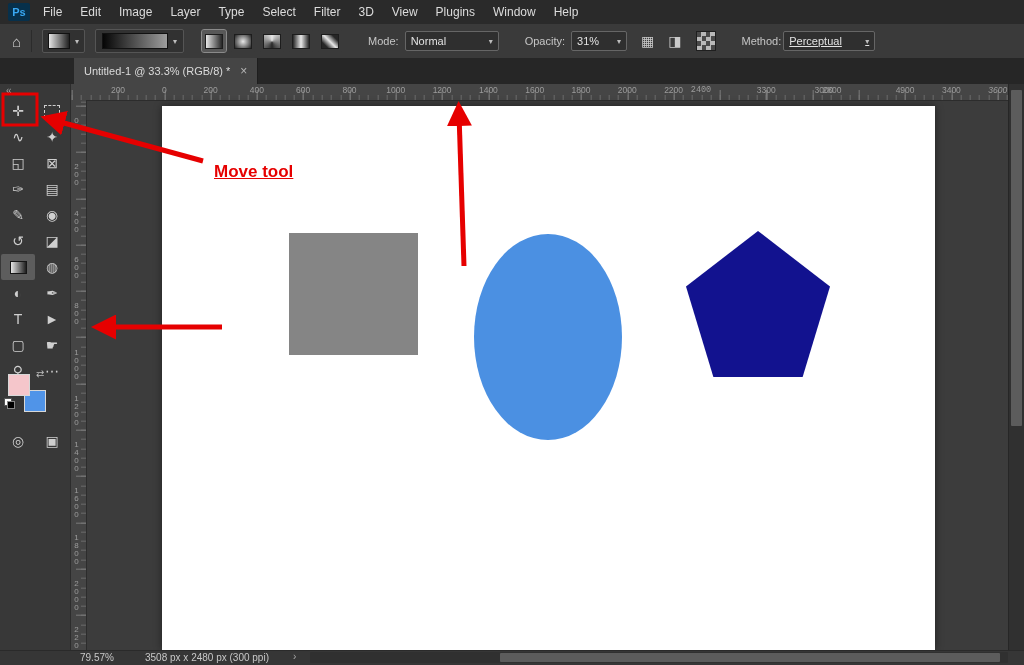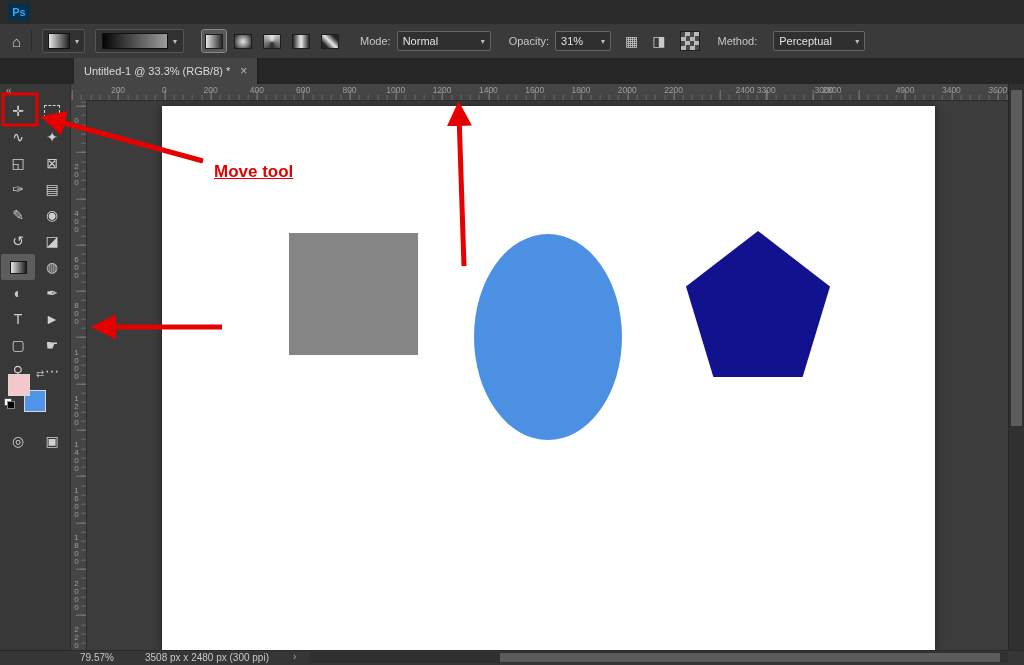--- a/index.html
+++ b/index.html
@@ -30,21 +30,21 @@
   .grad-strip{width:64px;height:14px;background:linear-gradient(90deg,#050505,#9d9d9d);border:1px solid #111;}
   .grad-types{display:flex;align-items:center;margin-left:18px;gap:5px;}
   .gt{width:24px;height:22px;display:flex;align-items:center;justify-content:center;border-radius:2px;background:#3a3a3a;}
   .gt.selected{background:#585858;outline:1px solid #8a8a8a;}
   .gt span{width:16px;height:13px;border:1px solid #1d1d1d;}
   .gt-linear{background:linear-gradient(90deg,#e8e8e8,#262626);}
   .gt-radial{background:radial-gradient(circle,#e8e8e8,#262626);}
   .gt-angle{background:conic-gradient(#e8e8e8,#262626,#e8e8e8);}
   .gt-reflected{background:linear-gradient(90deg,#262626,#e8e8e8,#262626);}
   .gt-diamond{background:linear-gradient(45deg,#262626 20%,#e8e8e8 50%,#262626 80%);}
-  .ob-label{margin-left:18px;color:#c6c6c6;}
+  .ob-label{margin-left:26px;color:#c6c6c6;}
   .icon-btn{margin-left:14px;font-size:14px;color:#c9c9c9;}
   .checker{width:18px;height:18px;margin-left:14px;border:1px solid #1f1f1f;
            background:repeating-conic-gradient(#b9b9b9 0 25%,#4a4a4a 0 50%) 0 0/9px 9px;}
 
   
   .tabbar{position:absolute;left:0;top:58px;width:1024px;height:26px;background:#262626;}
   .doc-tab{position:absolute;left:74px;top:0;height:26px;background:#454545;display:flex;align-items:center;
            padding:0 10px;font-size:11px;color:#dadada;border-right:1px solid #1e1e1e;}
   .tab-close{margin-left:10px;color:#b5b5b5;font-size:12px;}
 
@@ -106,20 +106,34 @@
   .anno-label{position:absolute;left:214px;top:162px;z-index:51;font-size:17px;font-weight:bold;
               text-decoration:underline;pointer-events:none;}
 </style>
 </head>
 <body>
 
 <div class="app">
 
   <div class="menubar">
     <div class="ps-logo">Ps</div>
+    <div class="menu-items">
+        <span class="menu-item">File</span>
+        <span class="menu-item">Edit</span>
+        <span class="menu-item">Image</span>
+        <span class="menu-item">Layer</span>
+        <span class="menu-item">Type</span>
+        <span class="menu-item">Select</span>
+        <span class="menu-item">Filter</span>
+        <span class="menu-item">3D</span>
+        <span class="menu-item">View</span>
+        <span class="menu-item">Plugins</span>
+        <span class="menu-item">Window</span>
+        <span class="menu-item">Help</span>
+      </div>
   </div>
 
   <div class="optionsbar">
     <span class="home-icon">⌂</span>
     <span class="sep"></span>
     <div class="preset">
       <span class="mini-grad"></span>
       <span class="chev">▾</span>
     </div>
     <div class="grad-picker">
@@ -150,21 +164,21 @@
     </span>
     <span class="ob-label">Opacity:</span>
     <span class="dd" style="width:44px;margin-left:6px;">
       <span>31%</span>
       <span class="chev">▾</span>
     </span>
     <span class="icon-btn">▦</span>
     <span class="icon-btn">◨</span>
     <span class="checker"></span>
     <span class="ob-label">Method:</span>
-    <span class="dd" style="width:80px;margin-left:16px;">
+    <span class="dd" style="width:80px;margin-left:2px;text-decoration:underline;">
       <span>Perceptual</span>
       <span class="chev">▾</span>
     </span>
   </div>
 
   <div class="tabbar">
     <div class="doc-tab">
       <span>Untitled-1 @ 33.3% (RGB/8) *</span>
       <span class="tab-close">×</span>
     </div>
@@ -181,21 +195,21 @@
       <span class="rh-label" style="left: 186.9px;">400</span>
       <span class="rh-label" style="left: 233.2px;">600</span>
       <span class="rh-label" style="left: 279.5px;">800</span>
       <span class="rh-label" style="left: 325.8px;">1000</span>
       <span class="rh-label" style="left: 372.1px;">1200</span>
       <span class="rh-label" style="left: 418.4px;">1400</span>
       <span class="rh-label" style="left: 464.7px;">1600</span>
       <span class="rh-label" style="left: 511px;">1800</span>
       <span class="rh-label" style="left: 557.3px;">2000</span>
       <span class="rh-label" style="left: 603.6px;">2200</span>
-      <span class="rh-label" style="left: 675px;">2400</span>
+      <span class="rh-label" style="left: 631px; font-family: Liberation Mono, monospace;">2400</span>
       <span class="rh-label" style="left: 696.2px;">3300</span>
       <span class="rh-label" style="left: 762px;">2800</span>
       <span class="rh-label" style="left: 754px;">3000</span>
       <span class="rh-label" style="left: 835.1px;">4900</span>
       <span class="rh-label" style="left: 881.4px;">3400</span>
       <span class="rh-label" style="left: 927.7px; font-style: italic;">3600</span>
     </div>
   <div class="ruler-v">
     <span class="rv-ticks"></span>
     <span class="rv-ticks-major"></span>

